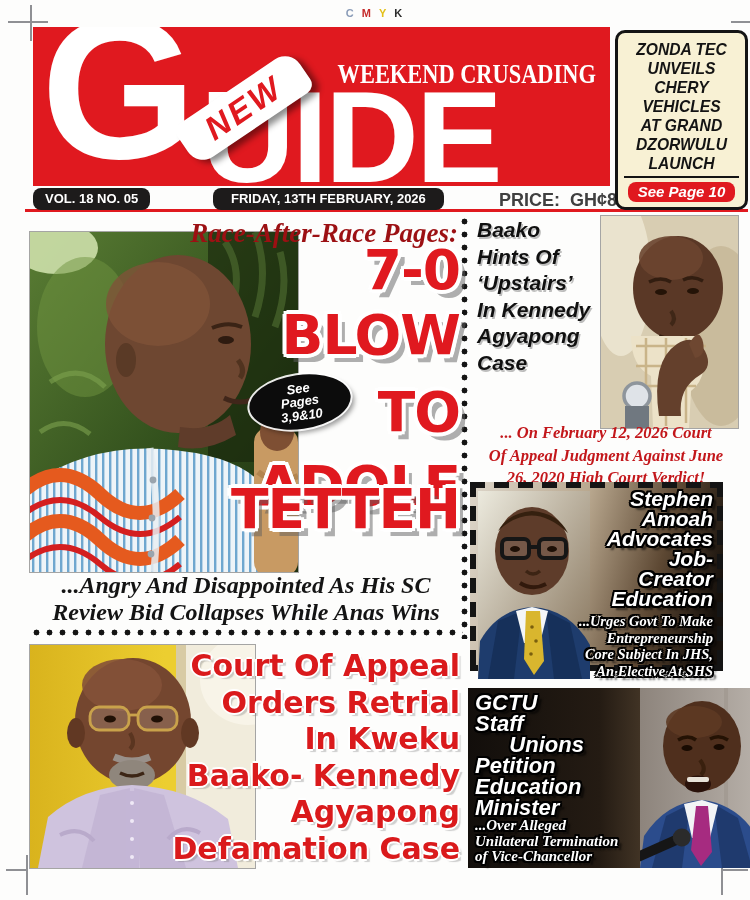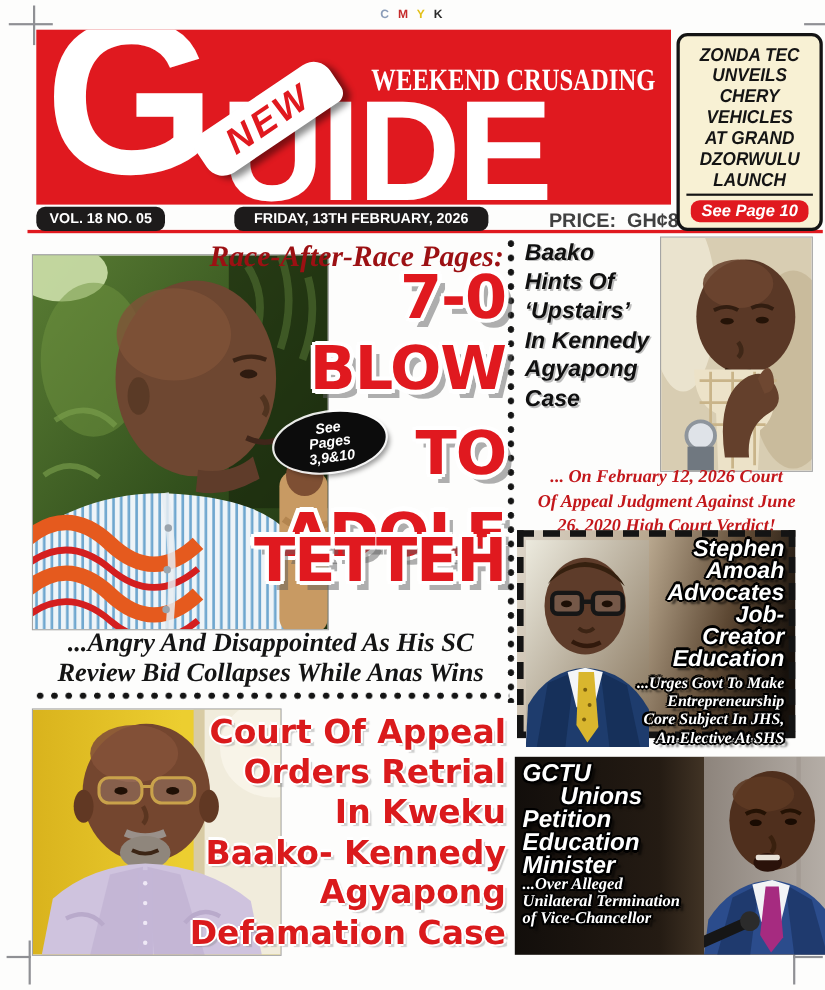--- a/index.html
+++ b/index.html
@@ -286,20 +286,21 @@
         <path d="M56 118 L68 118 72 164 61 178 51 162 Z" fill="#a62b80"></path>
         <g transform="rotate(-24 18 160)">
           <rect x="-14" y="155" width="56" height="10" rx="4" fill="#161616"></rect>
           <circle cx="44" cy="160" r="9" fill="#2b2b2b"></circle>
         </g>
       </svg>
     </div>
 
     <div style="position:absolute;left:7px;top:4px;">
       <div class="blk-title ob" style="font-size:22px;line-height:21px;">GCTU</div>
+      <div class="blk-title ob" style="font-size:22px;line-height:21px;">Staff</div>
       <div class="blk-title ob" style="font-size:22px;line-height:21px;text-align:center;">Unions</div>
       <div class="blk-title ob" style="font-size:22px;line-height:21px;">Petition</div>
       <div class="blk-title ob" style="font-size:22px;line-height:21px;">Education</div>
       <div class="blk-title ob" style="font-size:22px;line-height:21px;">Minister</div>
       <div class="blk-sub ob" style="font-size:15px;line-height:15.5px;">...Over Alleged</div>
       <div class="blk-sub ob" style="font-size:15px;line-height:15.5px;">Unilateral Termination</div>
       <div class="blk-sub ob" style="font-size:15px;line-height:15.5px;">of Vice-Chancellor</div>
     </div>
   </div>
 

